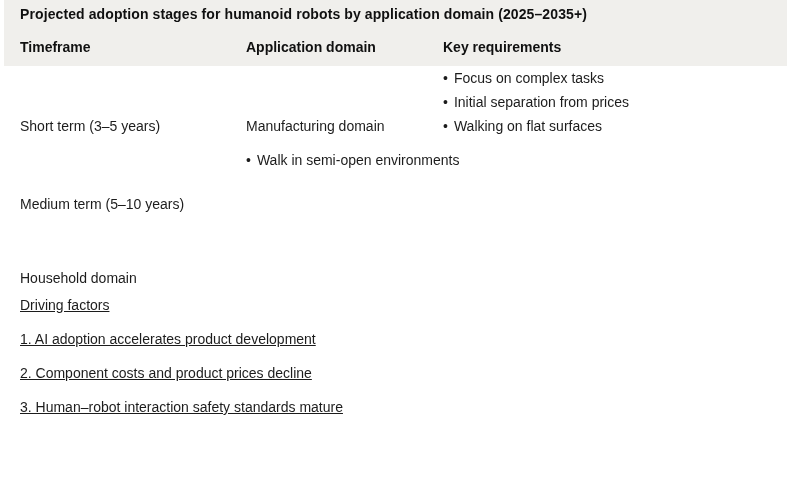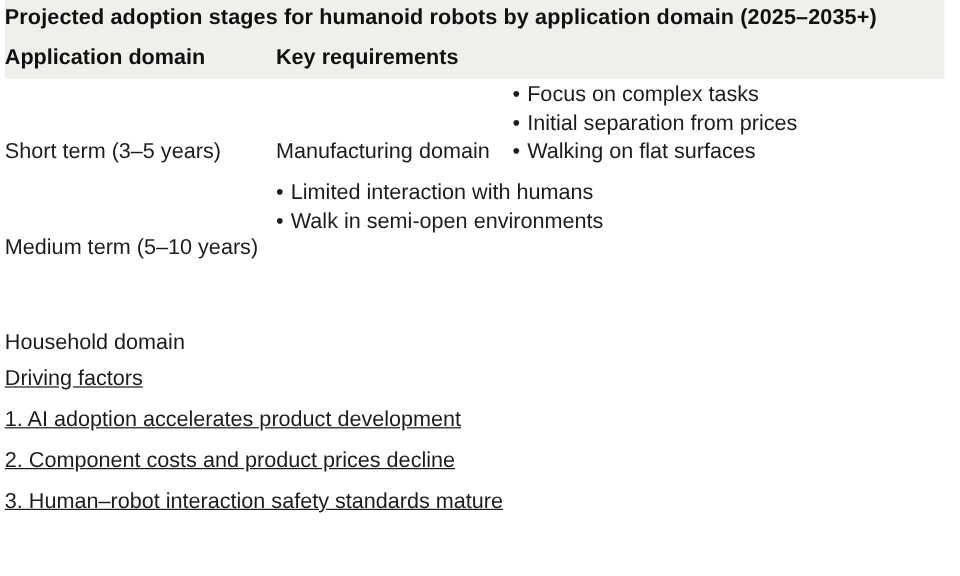--- a/index.html
+++ b/index.html
@@ -13,22 +13,22 @@
     -webkit-font-smoothing: antialiased;
   }
   .band {
     position: absolute;
     left: 4px; top: 0;
     width: 783px; height: 66px;
     background: #f0efec;
   }
   .content {
     position: relative;
-    padding-left: 4px;
-    font-size: 18px;
+    padding-left: 20px;
+    font-size: 14px;
   }
   .doc-title {
     height: 28px;
     display: flex; align-items: center;
     font-weight: 700;
     color: #101010;
     letter-spacing: 0.1px;
   }
   .trow {
     display: grid;
@@ -58,40 +58,40 @@
 </head>
 <body>
 
 <div class="band"></div>
 
 <div class="content">
 
   <div class="doc-title">Projected adoption stages for humanoid robots by application domain (2025–2035+)</div>
 
   <div class="trow thead">
+    <div>Timeframe</div>
     <div>Application domain</div>
     <div>Key requirements</div>
   </div>
 
   <div class="tbody">
 
     <div class="trow">
       <div class="cell-mid">Short term (3–5 years)</div>
       <div class="cell-mid">Manufacturing domain</div>
       <div>
         <div class="req-line"><span class="bullet">•</span><span>Focus on complex tasks</span></div>
         <div class="req-line"><span class="bullet">•</span><span>Initial separation from prices</span></div>
         <div class="req-line"><span class="bullet">•</span><span>Walking on flat surfaces</span></div>
       </div>
     </div>
 
     <div class="trow">
       <div class="cell-mid">Medium term (5–10 years)</div>
       <div>
-        <div class="req-line"><span class="bullet">•</span><span>Limited interaction with humans</span></div>
         <div class="req-line"><span class="bullet">•</span><span>Walk in semi-open environments</span></div>
       </div>
     </div>
 
     <div class="trow">
       <div class="cell-mid">Household domain</div>
     </div>
 
   </div>
 

